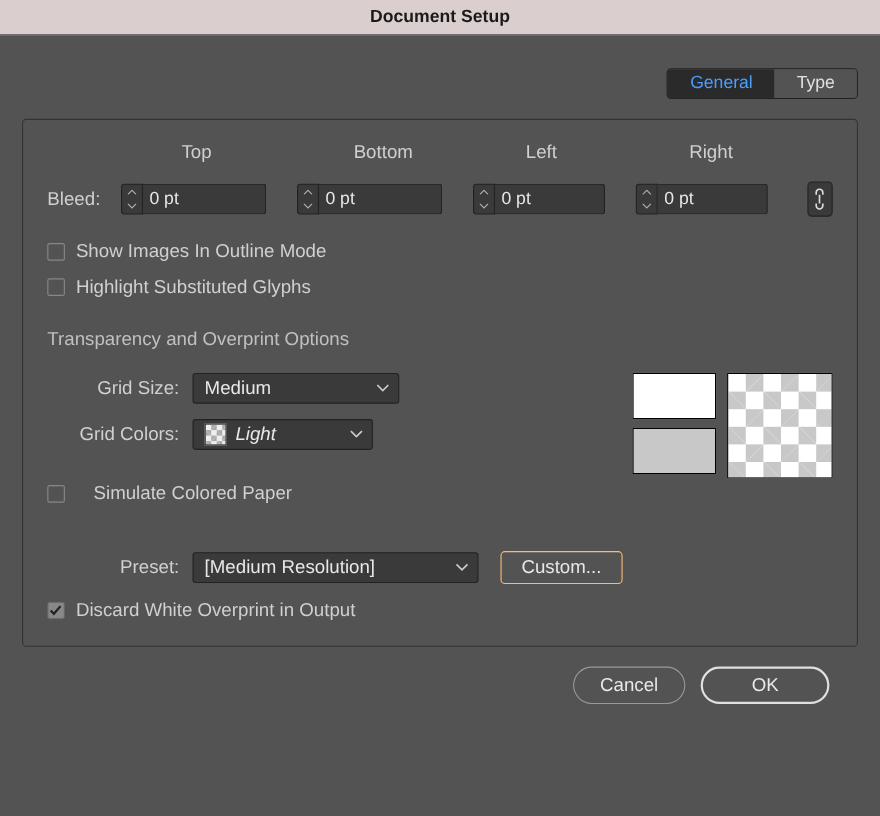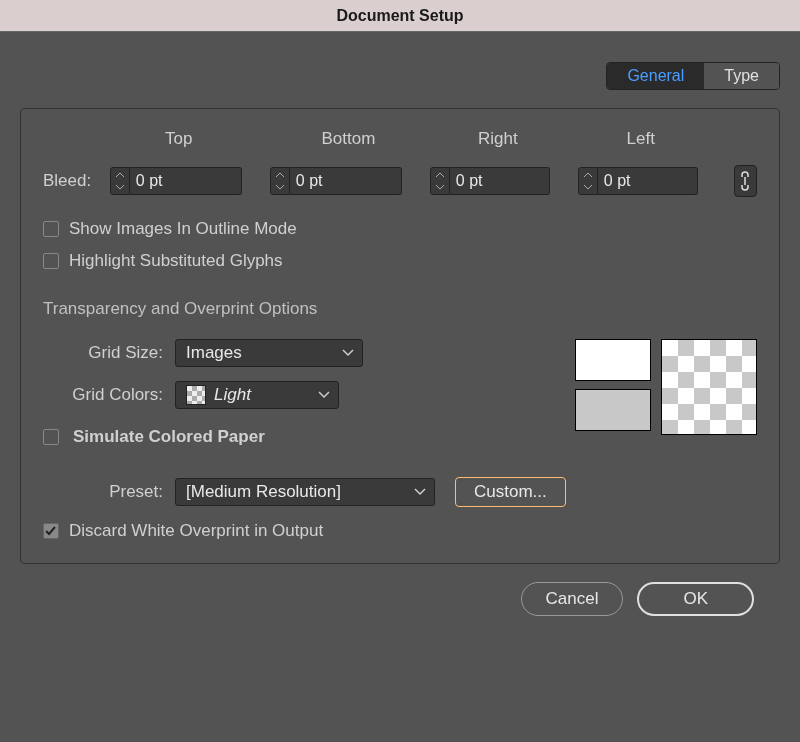--- a/index.html
+++ b/index.html
@@ -81,22 +81,22 @@
       <div class="tab">Type</div>
     </div>
   </div>
 
   <div class="panel">
 
 
     <div class="bleed-header">
       <div class="col">Top</div>
       <div class="col">Bottom</div>
+      <div class="col">Left</div>
       <div class="col">Right</div>
-      <div class="col">Left</div>
     </div>
 
     <div class="bleed-row">
       <span class="bleed-label">Bleed:</span>
       <div class="spinner">
         <div class="spinner-arrows">
           <div>
               <svg width="8" height="5">
                 <path d="M0 5l4-4 4 4" stroke="#aaa" fill="none"></path>
               </svg>
@@ -175,21 +175,21 @@
       <span class="label" style="margin:0;">Highlight Substituted Glyphs</span>
     </div>
 
     <div class="section-title">Transparency and Overprint Options</div>
 
     <div class="grid-section">
       <div class="grid-left">
         <div class="grid-row">
           <span class="grid-label">Grid Size:</span>
           <div class="select" style="width:188px;">
-            <span>Images</span>
+            <span>Medium</span>
             <span class="chev">
                 <svg width="12" height="8">
                   <path d="M1 1l5 5 5-5" stroke="#ccc" stroke-width="1.5" fill="none"></path>
                 </svg>
               </span>
           </div>
         </div>
         <div class="grid-row">
           <span class="grid-label">Grid Colors:</span>
           <div class="select" style="width:164px;display:flex;gap:8px;font-style:italic;">
@@ -199,21 +199,21 @@
                 <svg width="12" height="8">
                   <path d="M1 1l5 5 5-5" stroke="#ccc" stroke-width="1.5" fill="none"></path>
                 </svg>
               </span>
           </div>
         </div>
         <div class="checkbox-row" style="margin-left:0px;">
           <div class="checkbox">
             
           </div>
-          <span class="label" style="margin:4px;font-weight:bold;">Simulate Colored Paper</span>
+          <span class="label" style="margin:16px;">Simulate Colored Paper</span>
         </div>
       </div>
       <div class="swatch-area">
         <div class="swatches-left">
           <div class="swatch w"></div>
           <div class="swatch g"></div>
         </div>
         <div class="checker"></div>
       </div>
     </div>

